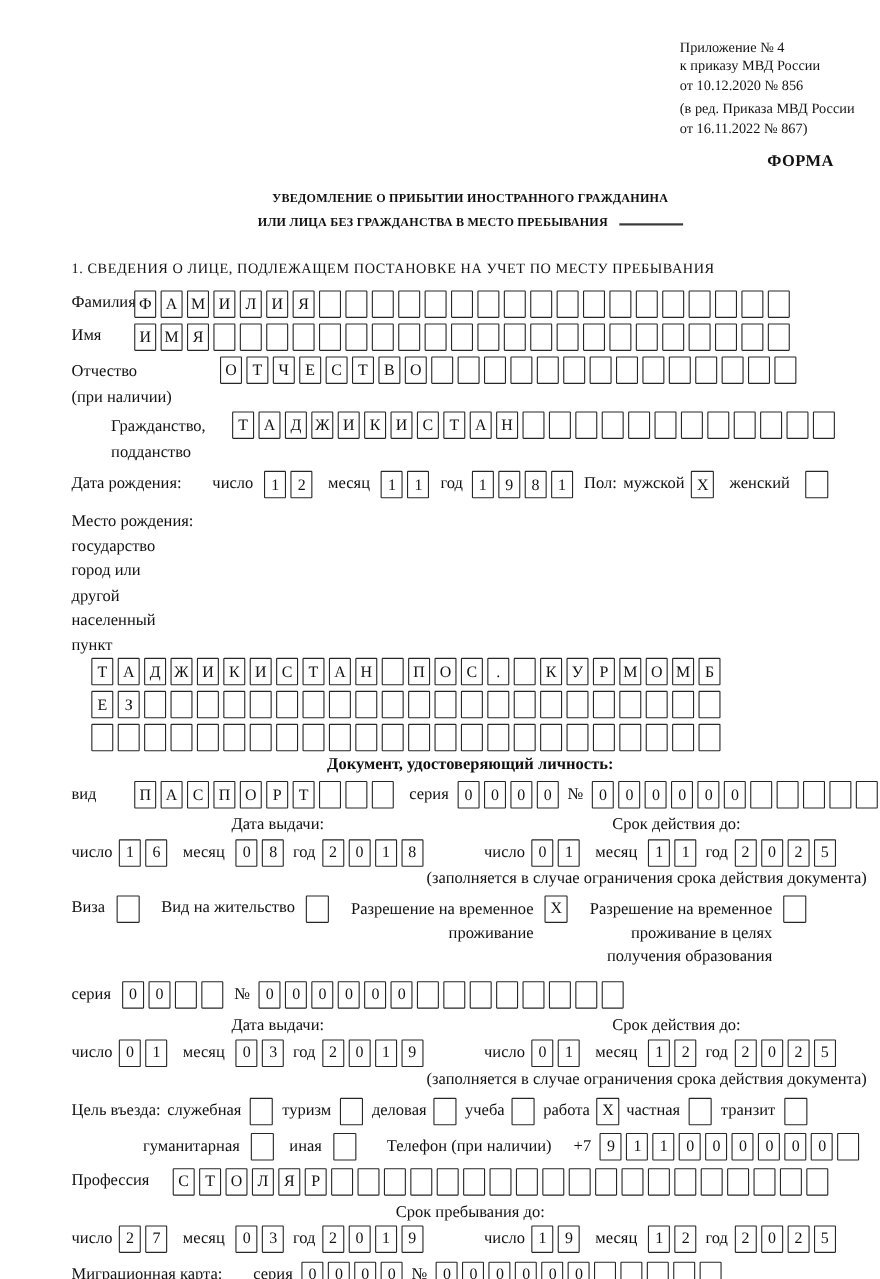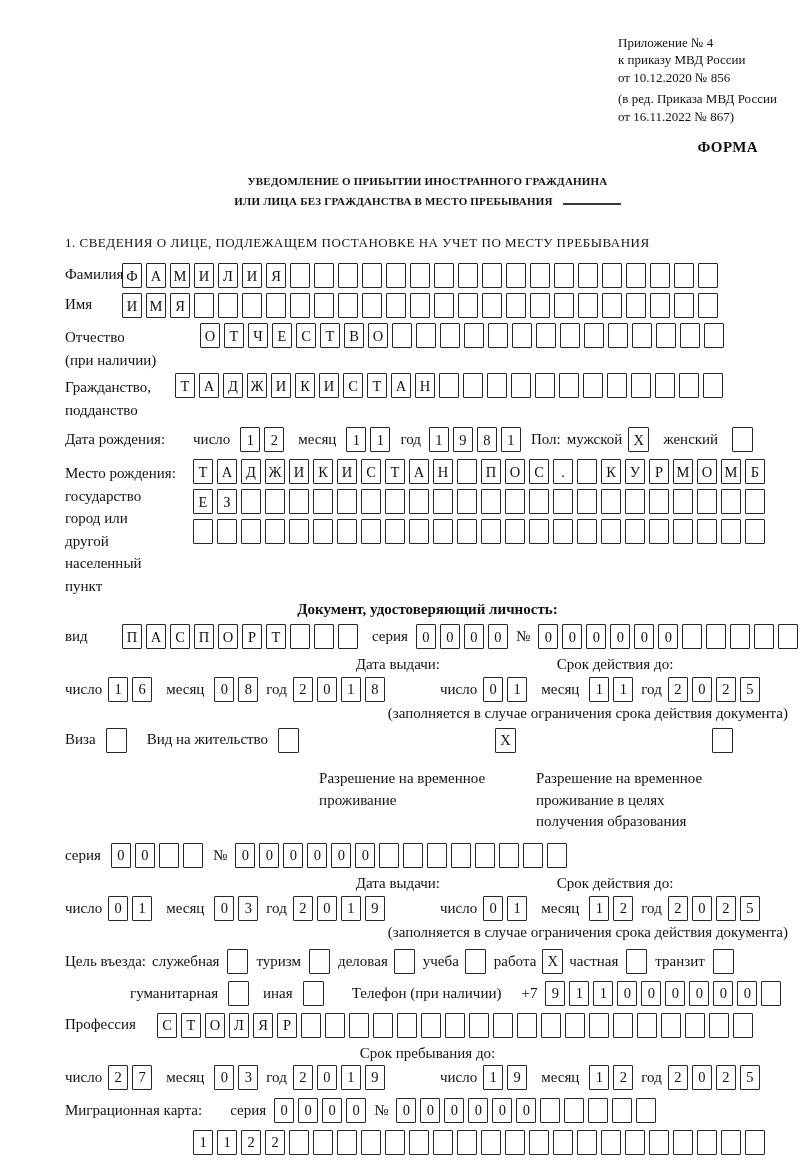--- a/index.html
+++ b/index.html
@@ -34,32 +34,32 @@
   .lbl-stack div{line-height:1.5;}
   .cellcol>.cells{display:flex;}
   .cellcol{display:flex;flex-direction:column;gap:5px;}
   .inline-row{display:flex;align-items:center;margin-top:6px;flex-wrap:nowrap;}
   .inline-row>*{flex:none;}
   .sp6{width:6px;} .sp8{width:8px;} .sp10{width:10px;} .sp14{width:14px;} .sp20{width:20px;} .sp28{width:28px;}
   
   .dp{margin-top:6px;}
   .dp-heads{display:flex;}
   .dp-heads div{line-height:1.3;}
-  .dp-h-left{width:375px;text-align:right;}
+  .dp-h-left{width:375px;text-align:center;}
   .dp-h-right{flex:1;text-align:center;}
   .dp-row{display:flex;align-items:center;margin-top:2px;}
   .dp-left,.dp-right{display:flex;align-items:center;}
   .dp-left{width:375px;}
   .dp-note{font-size:15px;text-align:right;margin-top:3px;padding-right:2px;}
   .plain{line-height:1.55;margin-top:8px;}
   
   .res-boxes{display:flex;align-items:flex-start;margin-top:6px;}
   .res-item{display:flex;align-items:flex-start;}
   .res-item .txt{padding-top:3px;}
-  .res-item .txt.center{text-align:left;line-height:1.45;margin-top:37px;}
+  .res-item .txt.center{text-align:right;line-height:1.45;}
   .res-item .cbx{margin-left:10px;}
 </style>
 </head>
 <body>
 
 <div class="page">
 
   <div class="appendix">
     <div>Приложение № 4</div>
     <div>к приказу МВД России</div>
@@ -164,21 +164,21 @@
         <span class="cell"></span>
         <span class="cell"></span>
         <span class="cell"></span>
         <span class="cell"></span>
         <span class="cell"></span>
         <span class="cell"></span>
         <span class="cell"></span>
       </span>
   </div>
 
-  <div class="frow" style="margin-top:2px;">
+  <div class="frow" style="margin-top:2px;margin-left:36px;">
     <div class="lbl w110 lbl-stack">
       <div>Гражданство,</div>
       <div>подданство</div>
     </div>
     <span class="cells">
         <span class="cell">Т</span>
         <span class="cell">А</span>
         <span class="cell">Д</span>
         <span class="cell">Ж</span>
         <span class="cell">И</span>
@@ -237,21 +237,21 @@
         <span class="cell">X</span>
       </span>
       <span class="sp14"></span>
     <span>женский</span>
       <span class="sp14"></span>
     <span class="cells cbx">
         <span class="cell"></span>
       </span>
   </div>
 
-  <div class="frow" style="margin-top:7px;">
+  <div class="frow" style="margin-top:7px;flex-direction:column;">
     <div class="lbl w110 lbl-stack" style="line-height:1.5;">
       <div style="white-space:nowrap;">Место рождения:</div>
       <div>государство</div>
       <div>город или другой</div>
       <div>населенный пункт</div>
     </div>
     <div class="cellcol" style="margin-left:18px;">
       <span class="cells">
           <span class="cell">Т</span>
           <span class="cell">А</span>

